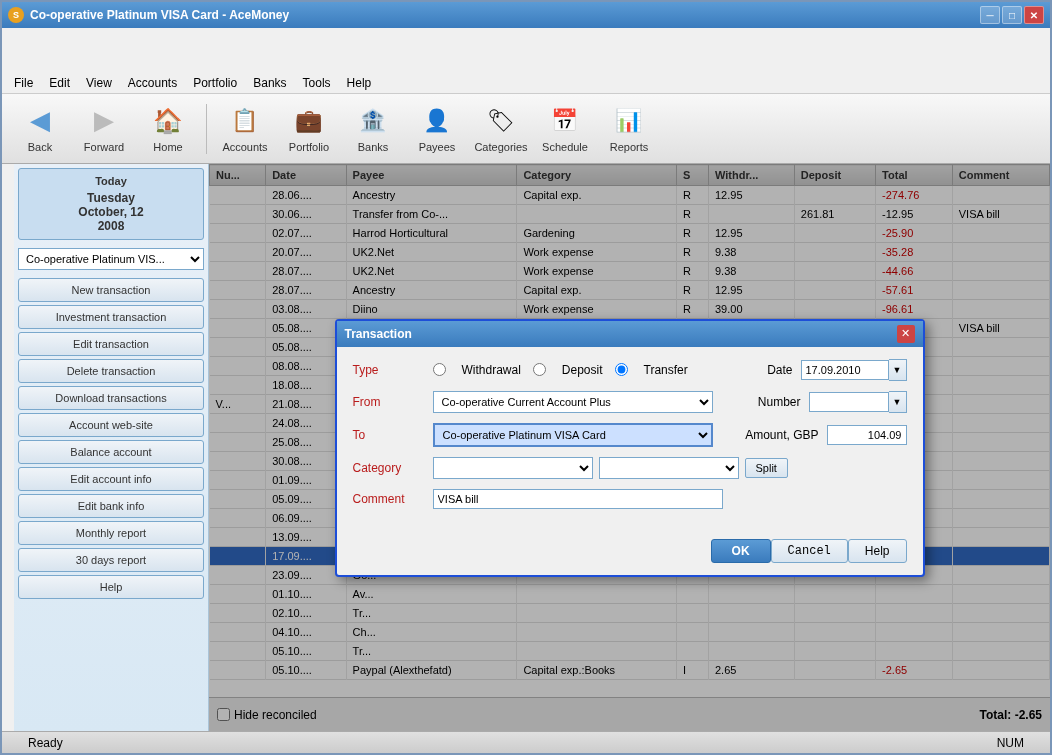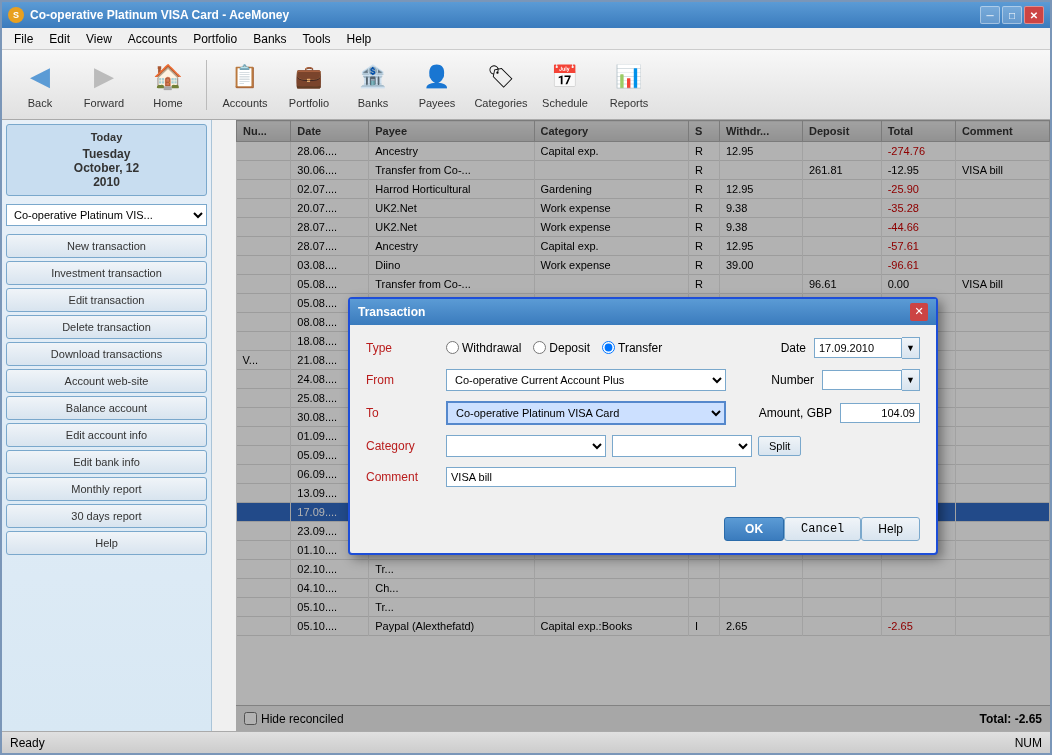--- a/index.html
+++ b/index.html
@@ -6,70 +6,70 @@
     body { background: #d4d0c8; width: 1052px; height: 755px; overflow: hidden; }
 
     
     .window { width: 1052px; height: 755px; background: #f0f0f0; border: 2px solid #7a96b8; display: flex; flex-direction: column; }
     .title-bar { background: linear-gradient(to bottom, #5b9bd5, #3a7bbd); height: 26px; display: flex; align-items: center; justify-content: space-between; padding: 0 6px; color: white; font-size: 12px; font-weight: bold; }
     .title-bar-controls { display: flex; gap: 2px; }
     .title-btn { width: 20px; height: 18px; border: 1px solid rgba(255,255,255,0.4); background: rgba(255,255,255,0.2); color: white; font-size: 10px; display: flex; align-items: center; justify-content: center; cursor: pointer; border-radius: 2px; }
     .title-icon { width: 16px; height: 16px; background: #e8a020; border-radius: 50%; margin-right: 6px; font-size: 9px; color: white; display: flex; align-items: center; justify-content: center; font-weight: bold; }
 
     
-    .menu-bar { background: #f0f0f0; height: 22px; display: flex; align-items: center; padding: 0 4px; border-bottom: 1px solid #ccc; }
+    .menu-bar { background: #f0f0f0; height: 22px; display: flex; align-items: center; padding: 0 4px; border-bottom: 1px solid #ccc; margin-top: 44px; }
     .menu-item { padding: 2px 8px; cursor: pointer; color: #000; font-size: 12px; }
 
     
     .toolbar { background: linear-gradient(to bottom, #f8f8f8, #e0e0e0); border-bottom: 1px solid #aaa; height: 70px; display: flex; align-items: center; padding: 4px 8px; gap: 4px; }
     .toolbar-btn { display: flex; flex-direction: column; align-items: center; justify-content: center; width: 60px; height: 58px; border: 1px solid transparent; border-radius: 3px; cursor: pointer; gap: 4px; padding: 4px; }
     .toolbar-icon { width: 32px; height: 32px; display: flex; align-items: center; justify-content: center; }
     .toolbar-label { font-size: 11px; color: #333; text-align: center; }
     .toolbar-sep { width: 1px; height: 50px; background: #bbb; margin: 0 4px; }
 
     
     .main-area { display: flex; flex: 1; overflow: hidden; }
 
     
-    .sidebar { width: 210px; background: linear-gradient(to bottom, #e8f0f8, #d8e8f4); border-right: 1px solid #aac4d8; display: flex; flex-direction: column; padding: 4px; overflow-y: auto; }
+    .sidebar { width: 195px; background: linear-gradient(to bottom, #e8f0f8, #d8e8f4); border-right: 1px solid #aac4d8; display: flex; flex-direction: column; padding: 4px; overflow-y: auto; margin-left: 12px; }
     .sidebar-today { background: #c8ddf0; border: 1px solid #7aa8cc; border-radius: 3px; padding: 6px; margin-bottom: 8px; text-align: center; }
     .sidebar-today-label { font-weight: bold; color: #333; font-size: 11px; }
     .sidebar-date { color: #333; font-size: 11px; font-weight: bold; margin-top: 4px; }
     .sidebar-account-select { margin-bottom: 8px; }
     .sidebar-account-select select { width: 100%; padding: 3px; border: 1px solid #7aa8cc; background: white; font-size: 11px; }
     .sidebar-btn { background: linear-gradient(to bottom, #f0f4f8, #d8e4ef); border: 1px solid #7aa8cc; border-radius: 3px; padding: 5px 8px; margin-bottom: 3px; cursor: pointer; text-align: center; font-size: 11px; color: #333; }
 
     
-    .table-area { flex: 1; display: flex; flex-direction: column; overflow: hidden; position: relative; margin-left: 24px; }
+    .table-area { flex: 1; display: flex; flex-direction: column; overflow: hidden; position: relative; }
     .table-container { flex: 1; overflow: auto; background: white; }
     table { width: 100%; border-collapse: collapse; }
     thead tr { background: linear-gradient(to bottom, #e8e8e8, #d0d0d0); }
     thead th { border: 1px solid #b0b0b0; padding: 4px 6px; text-align: left; font-size: 11px; color: #333; font-weight: bold; white-space: nowrap; position: sticky; top: 0; background: linear-gradient(to bottom, #e8e8e8, #d0d0d0); }
     tbody tr { border-bottom: 1px solid #e0e0e0; }
     tbody tr.selected { background: #316ac5; color: white; }
     tbody tr.selected td { color: white; }
     tbody td { padding: 3px 6px; font-size: 11px; border-right: 1px solid #e8e8e8; }
     .negative { color: #cc0000; }
     .positive { color: #007700; }
-    .status-bar { background: linear-gradient(to bottom, #e0e0e0, #ccc); border-top: 1px solid #aaa; height: 22px; display: flex; align-items: center; justify-content: space-between; padding: 0 8px; font-size: 11px; text-align: center; }
-    .bottom-bar { background: #f0f0f0; border-top: 1px solid #bbb; height: 26px; display: flex; align-items: center; padding: 0 8px; gap: 8px; font-size: 11px; }
+    .status-bar { background: linear-gradient(to bottom, #e0e0e0, #ccc); border-top: 1px solid #aaa; height: 22px; display: flex; align-items: center; justify-content: space-between; padding: 0 26px; font-size: 11px; text-align: center; }
+    .bottom-bar { background: #f0f0f0; border-top: 1px solid #bbb; height: 34px; display: flex; align-items: center; padding: 0 8px; gap: 8px; font-size: 11px; }
     .hide-reconciled { display: flex; align-items: center; gap: 4px; }
     .total-bar { margin-left: auto; font-weight: bold; }
 
     
     .dialog-overlay { position: absolute; top: 0; left: 0; right: 0; bottom: 0; background: rgba(0,0,0,0.3); display: flex; align-items: center; justify-content: center; z-index: 100; }
     .dialog { background: #f0f0f0; border: 2px solid #1d4ed8; border-radius: 4px; width: 590px; box-shadow: 4px 4px 12px rgba(0,0,0,0.4); }
     .dialog-title { background: linear-gradient(to bottom, #5b9bd5, #3a7bbd); color: white; padding: 4px 8px; display: flex; align-items: center; justify-content: space-between; font-weight: bold; font-size: 12px; }
     .dialog-close { width: 18px; height: 18px; background: #c44; border: none; color: white; font-size: 11px; cursor: pointer; border-radius: 2px; display: flex; align-items: center; justify-content: center; }
     .dialog-body { padding: 12px 16px; }
     .dialog-row { display: flex; align-items: center; margin-bottom: 10px; }
     .dialog-label { width: 80px; color: #b91c1c; font-size: 12px; }
     .dialog-content { flex: 1; display: flex; align-items: center; gap: 6px; }
     .radio-group { display: flex; gap: 12px; align-items: center; }
-    .radio-item { display: flex; align-items: flex-start; gap: 3px; cursor: pointer; }
+    .radio-item { display: flex; align-items: flex-start; gap: 16px; cursor: pointer; }
     .dialog-select { border: 1px solid #7aa8cc; background: white; padding: 3px 4px; font-size: 11px; }
     .dialog-select-wide { width: 280px; }
     .dialog-input { border: 1px solid #7aa8cc; background: white; padding: 3px 4px; font-size: 11px; }
     .dialog-input-num { width: 80px; text-align: right; }
     .split-btn { padding: 3px 10px; border: 1px solid #7aa8cc; background: linear-gradient(to bottom, #f0f4f8, #d8e4ef); cursor: pointer; font-size: 11px; border-radius: 2px; }
     .dialog-right { margin-left: 20px; display: flex; align-items: center; gap: 8px; }
     .dialog-footer { display: flex; justify-content: flex-end; padding: 8px 16px 12px; }
     .btn-ok { padding: 4px 20px; background: linear-gradient(to bottom, #5b9bd5, #3a7bbd); color: white; border: 1px solid #2a6baa; cursor: pointer; border-radius: 3px; font-size: 12px; font-weight: bold; }
     .btn-cancel { padding: 4px 16px; background: linear-gradient(to bottom, #f0f4f8, #d8e4ef); border: 1px solid #7aa8cc; cursor: pointer; border-radius: 3px; font-size: 12px; font-family: Liberation Mono, monospace; }
     .btn-help { padding: 4px 16px; background: linear-gradient(to bottom, #f0f4f8, #d8e4ef); border: 1px solid #7aa8cc; cursor: pointer; border-radius: 3px; font-size: 12px; }
@@ -152,21 +152,21 @@
   </div>
 
   <div class="main-area">
 
     <div class="sidebar">
       <div class="sidebar-today">
         <div class="sidebar-today-label">Today</div>
         <div class="sidebar-date">
           <div>Tuesday</div>
           <div>October, 12</div>
-          <div>2010</div>
+          <div>2008</div>
         </div>
       </div>
 
       <div class="sidebar-account-select">
         <select>
           <option>Co-operative Platinum VIS...</option>
         </select>
       </div>
 
       <div class="sidebar-btn">New transaction</div>

